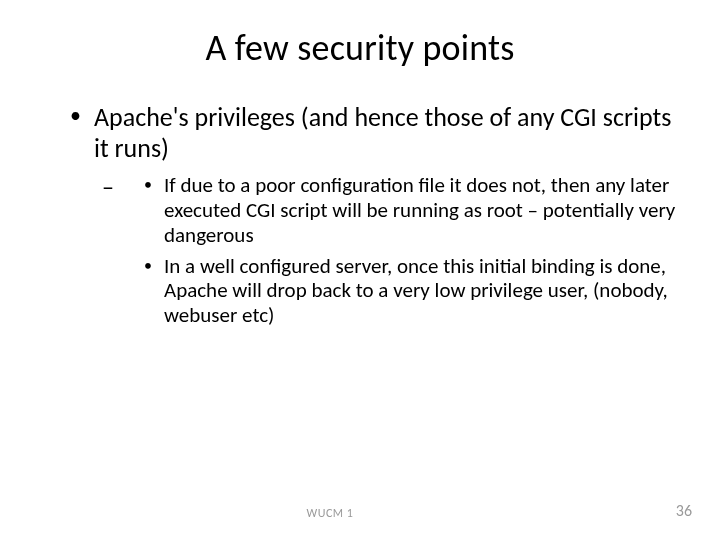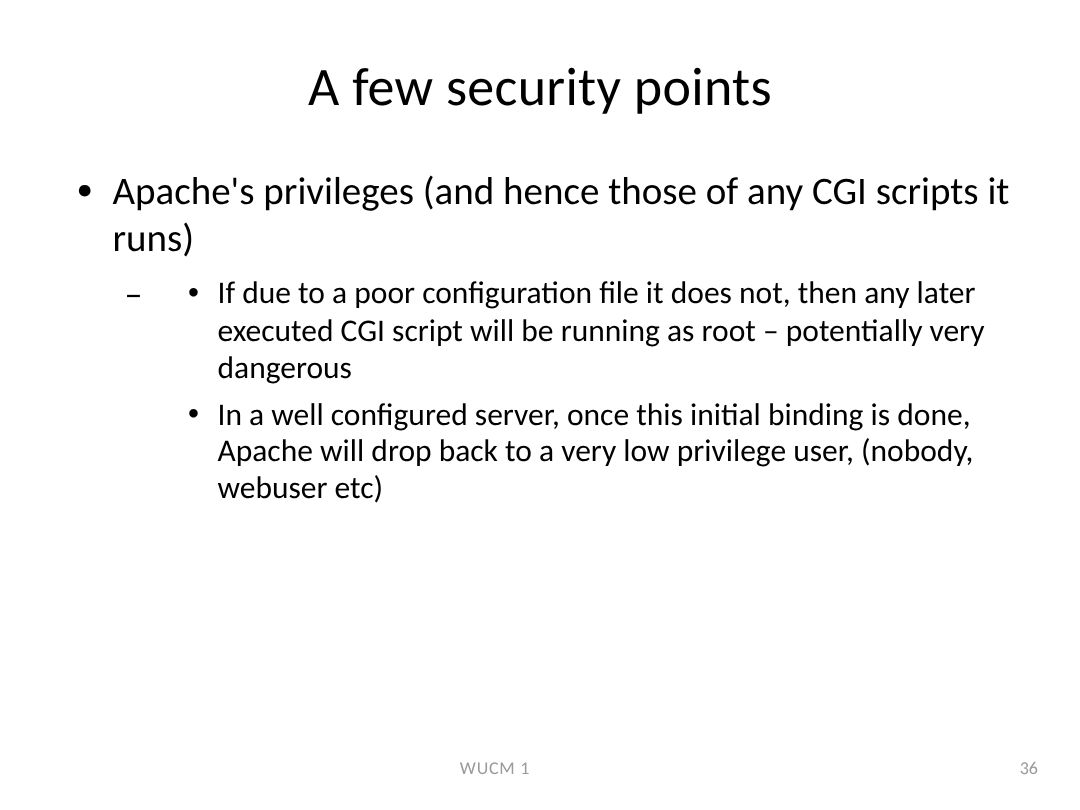--- a/index.html
+++ b/index.html
@@ -15,26 +15,26 @@
   .slide {
     width: 720px;
     height: 540px;
     box-sizing: border-box;
     position: relative;
   }
   .title {
     text-align: center;
     font-size: 36px;
     font-weight: 400;
-    padding-top: 36px;
+    padding-top: 26px;
     padding-bottom: 8px;
     letter-spacing: 0.2px;
   }
   .body {
-    padding: 24px 44px 0 49px;
+    padding: 24px 44px 0 68px;
   }
   ul {
     margin: 0;
     padding: 0;
     list-style: none;
   }
   li {
     position: relative;
   }
   
@@ -97,21 +97,21 @@
     width: 660px;
     text-align: center;
     font-size: 12px;
     color: #9a9a9a;
     letter-spacing: 0.5px;
   }
   .page-num {
     position: absolute;
     bottom: 20px;
     right: 28px;
-    font-size: 12px;
+    font-size: 16px;
     color: #9a9a9a;
   }
 </style>
 </head>
 <body>
 
 <div class="slide">
 
   <div class="title">A few security points</div>
 

